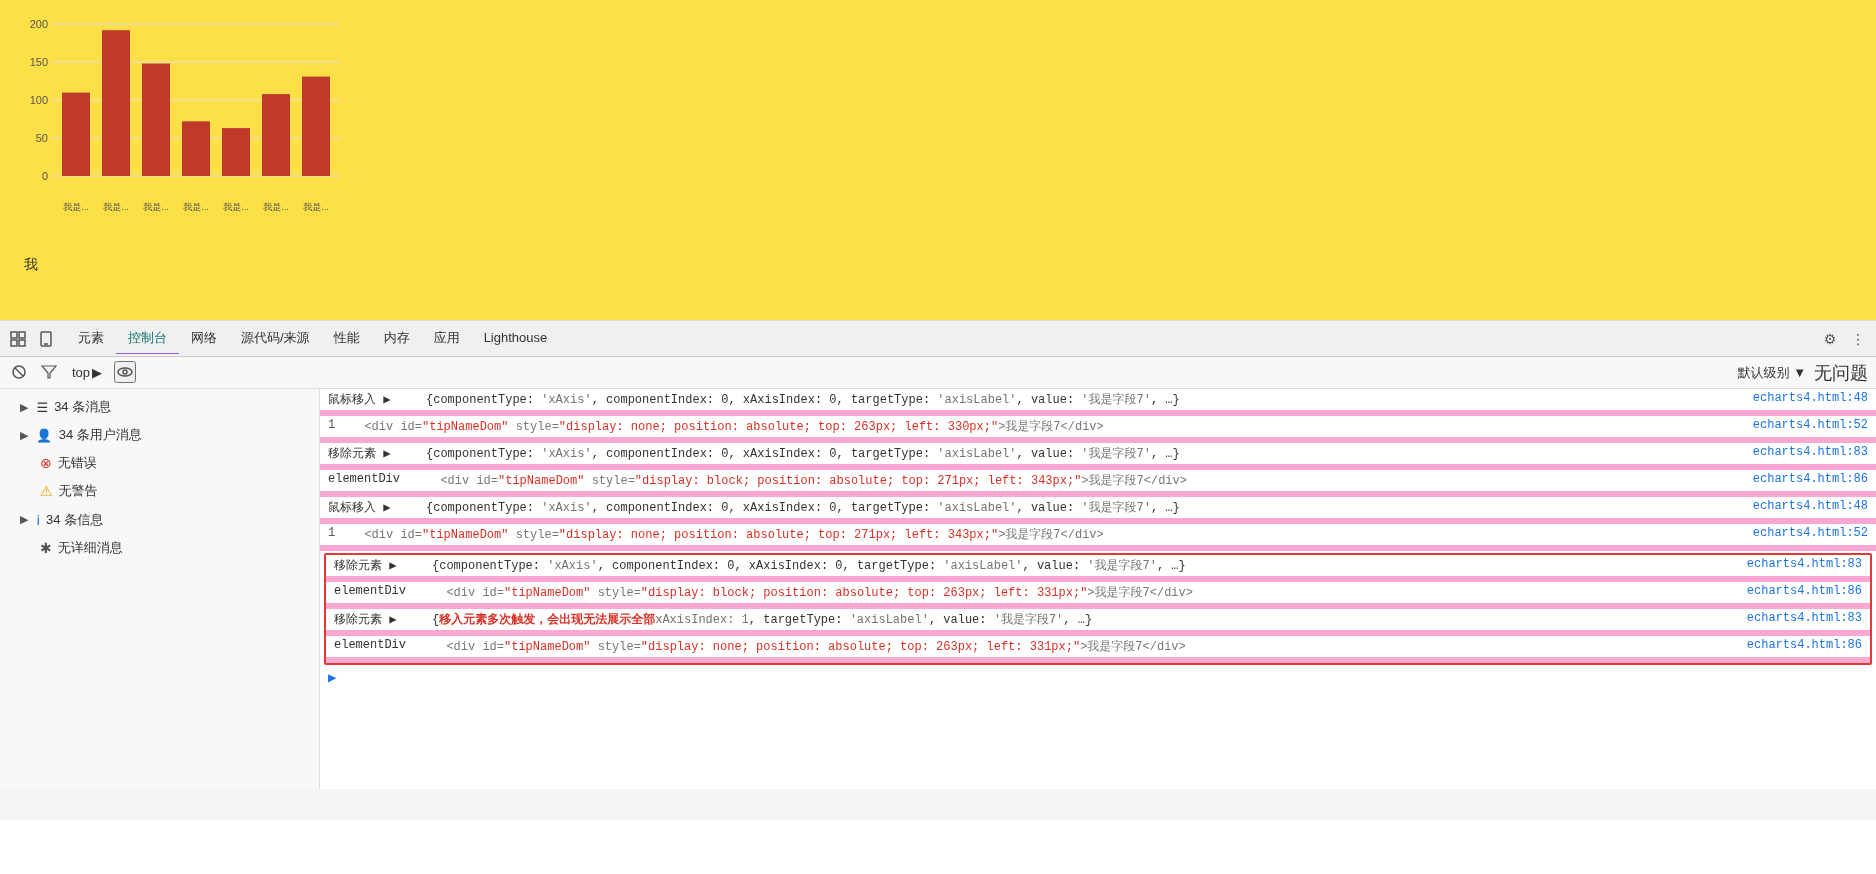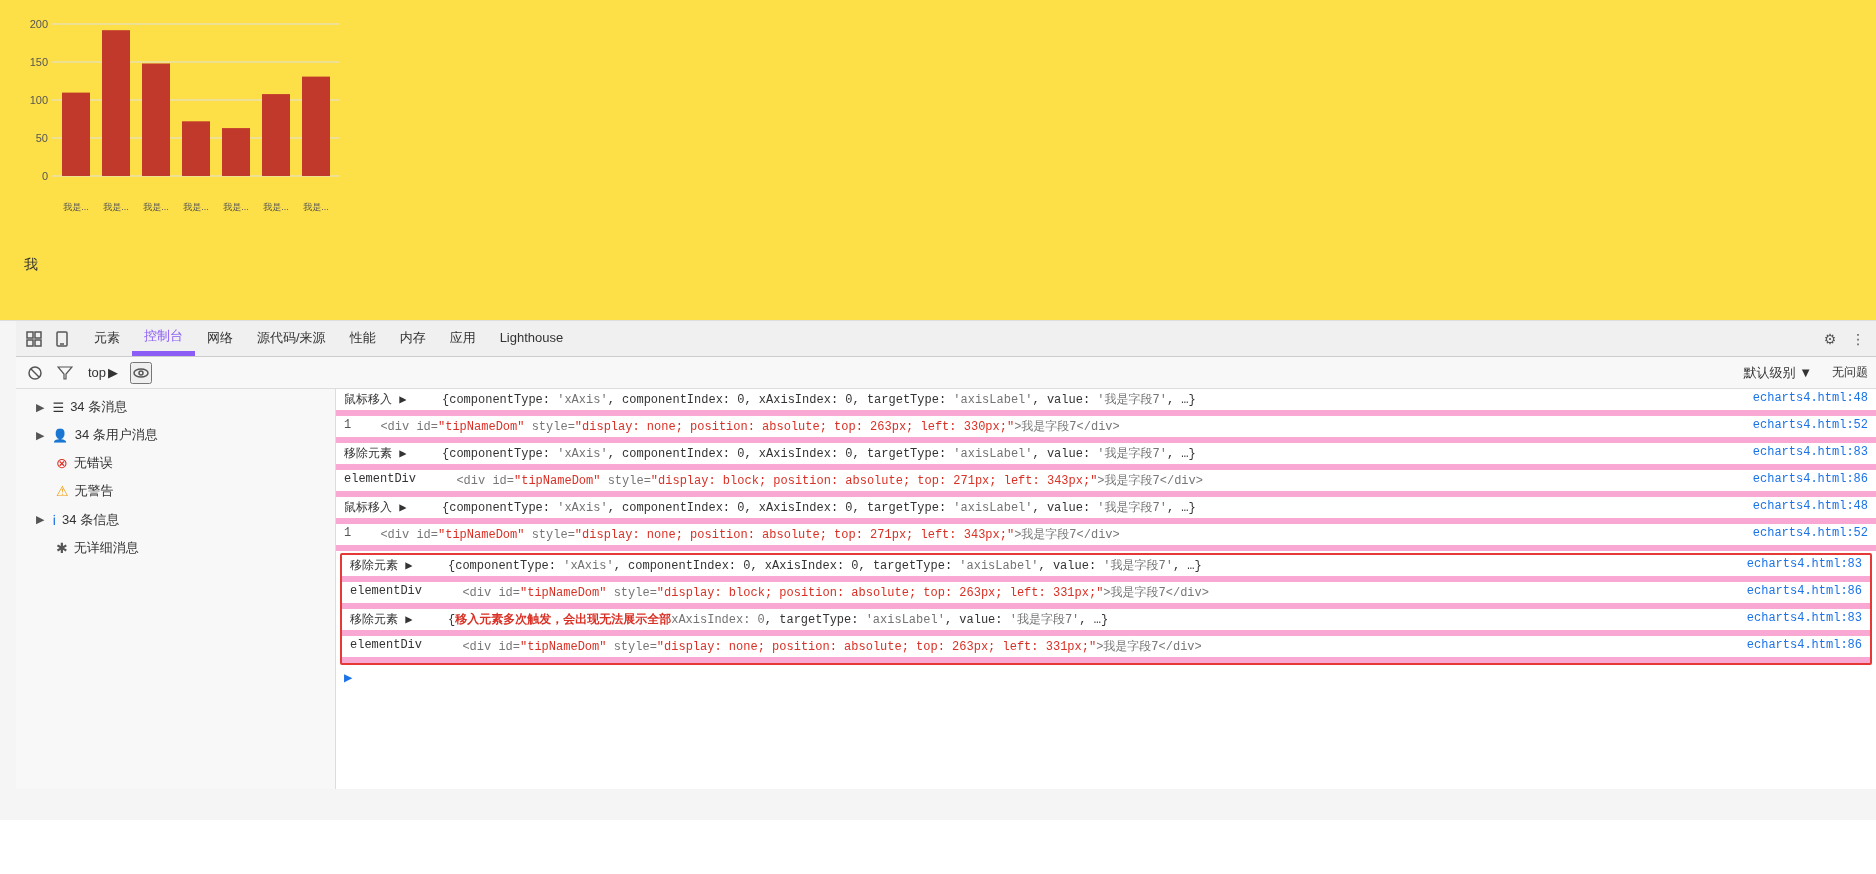--- a/index.html
+++ b/index.html
@@ -29,21 +29,20 @@
       color: #333;
       margin-top: 4px;
       margin-left: 4px;
     }
 
     
     .devtools {
       border-top: 1px solid #ddd;
       background: #f5f5f5;
       min-height: 500px;
-      padding-left: 16px;
     }
 
     
     .devtools-tabs {
       display: flex;
       align-items: center;
       background: #f0f0f0;
       border-bottom: 1px solid #ccc;
       padding: 0 6px;
       height: 36px;
@@ -59,43 +58,42 @@
     .tab-item {
       padding: 6px 12px;
       cursor: pointer;
       font-size: 13px;
       color: #333;
       border-bottom: 2px solid transparent;
       white-space: nowrap;
     }
 
     .tab-item.active {
-      color: #8b5cf6;
-      border-bottom: 5px solid #8b5cf6;
+      color: #0f766e;
+      border-bottom: 1px solid #8b5cf6;
     }
 
     .tab-icon-btn {
       width: 24px; height: 24px;
       display: flex; align-items: center; justify-content: center;
       cursor: pointer;
       color: #555;
       font-size: 14px;
     }
 
     .tab-right-icons {
       margin-left: auto;
       display: flex;
       align-items: center;
       gap: 4px;
     }
 
     
     .console-toolbar {
       display: flex;
-      align-items: center;
       background: #f8f8f8;
       border-bottom: 1px solid #ddd;
       padding: 4px 8px;
       gap: 8px;
       height: 32px;
     }
 
     .toolbar-btn {
       width: 22px; height: 22px;
       display: flex; align-items: center; justify-content: center;
@@ -140,23 +138,22 @@
     .default-level {
       font-size: 13px;
       color: #333;
       margin-left: auto;
       display: flex;
       align-items: center;
       gap: 4px;
     }
 
     .no-issues {
-      font-size: 12px;
-      color: #333;
-      margin-left: 12px;
+      font-size: 18px;
+      color: #333;
     }
 
     
     .console-main {
       display: flex;
       min-height: 400px;
     }
 
     
     .console-sidebar {
@@ -450,21 +447,21 @@
           <span class="log-label text-dark">elementDiv</span>
           <span class="log-content">
             <span class="text-gray">&nbsp;&nbsp;&lt;div id=</span><span class="text-red">"tipNameDom"</span><span class="text-gray"> style=</span><span class="text-red">"display: block; position: absolute; top: 263px; left: 331px;"</span><span class="text-gray">&gt;我是字段7&lt;/div&gt;</span>
           </span>
           <a class="log-link text-blue">echarts4.html:86</a>
         </div>
 
         <div class="log-row">
           <span class="log-label text-dark">移除元素 ▶</span>
           <span class="log-content">
-            <span class="text-dark">{</span><span class="text-red" style="font-weight:bold;">移入元素多次触发，会出现无法展示全部</span><span class="text-orange">xAxisIndex: 0</span><span class="text-dark">, targetType: </span><span class="text-orange">'axisLabel'</span><span class="text-dark">, value: </span><span class="text-orange">'我是字段7'</span><span class="text-dark">, …}</span>
+            <span class="text-dark">{</span><span class="text-red" style="font-weight:bold;">移入元素多次触发，会出现无法展示全部</span><span class="text-orange">xAxisIndex: 1</span><span class="text-dark">, targetType: </span><span class="text-orange">'axisLabel'</span><span class="text-dark">, value: </span><span class="text-orange">'我是字段7'</span><span class="text-dark">, …}</span>
           </span>
           <a class="log-link text-blue">echarts4.html:83</a>
         </div>
 
         <div class="log-row">
           <span class="log-label text-dark">elementDiv</span>
           <span class="log-content">
             <span class="text-gray">&nbsp;&nbsp;&lt;div id=</span><span class="text-red">"tipNameDom"</span><span class="text-gray"> style=</span><span class="text-red">"display: none; position: absolute; top: 263px; left: 331px;"</span><span class="text-gray">&gt;我是字段7&lt;/div&gt;</span>
           </span>
           <a class="log-link text-blue">echarts4.html:86</a>

